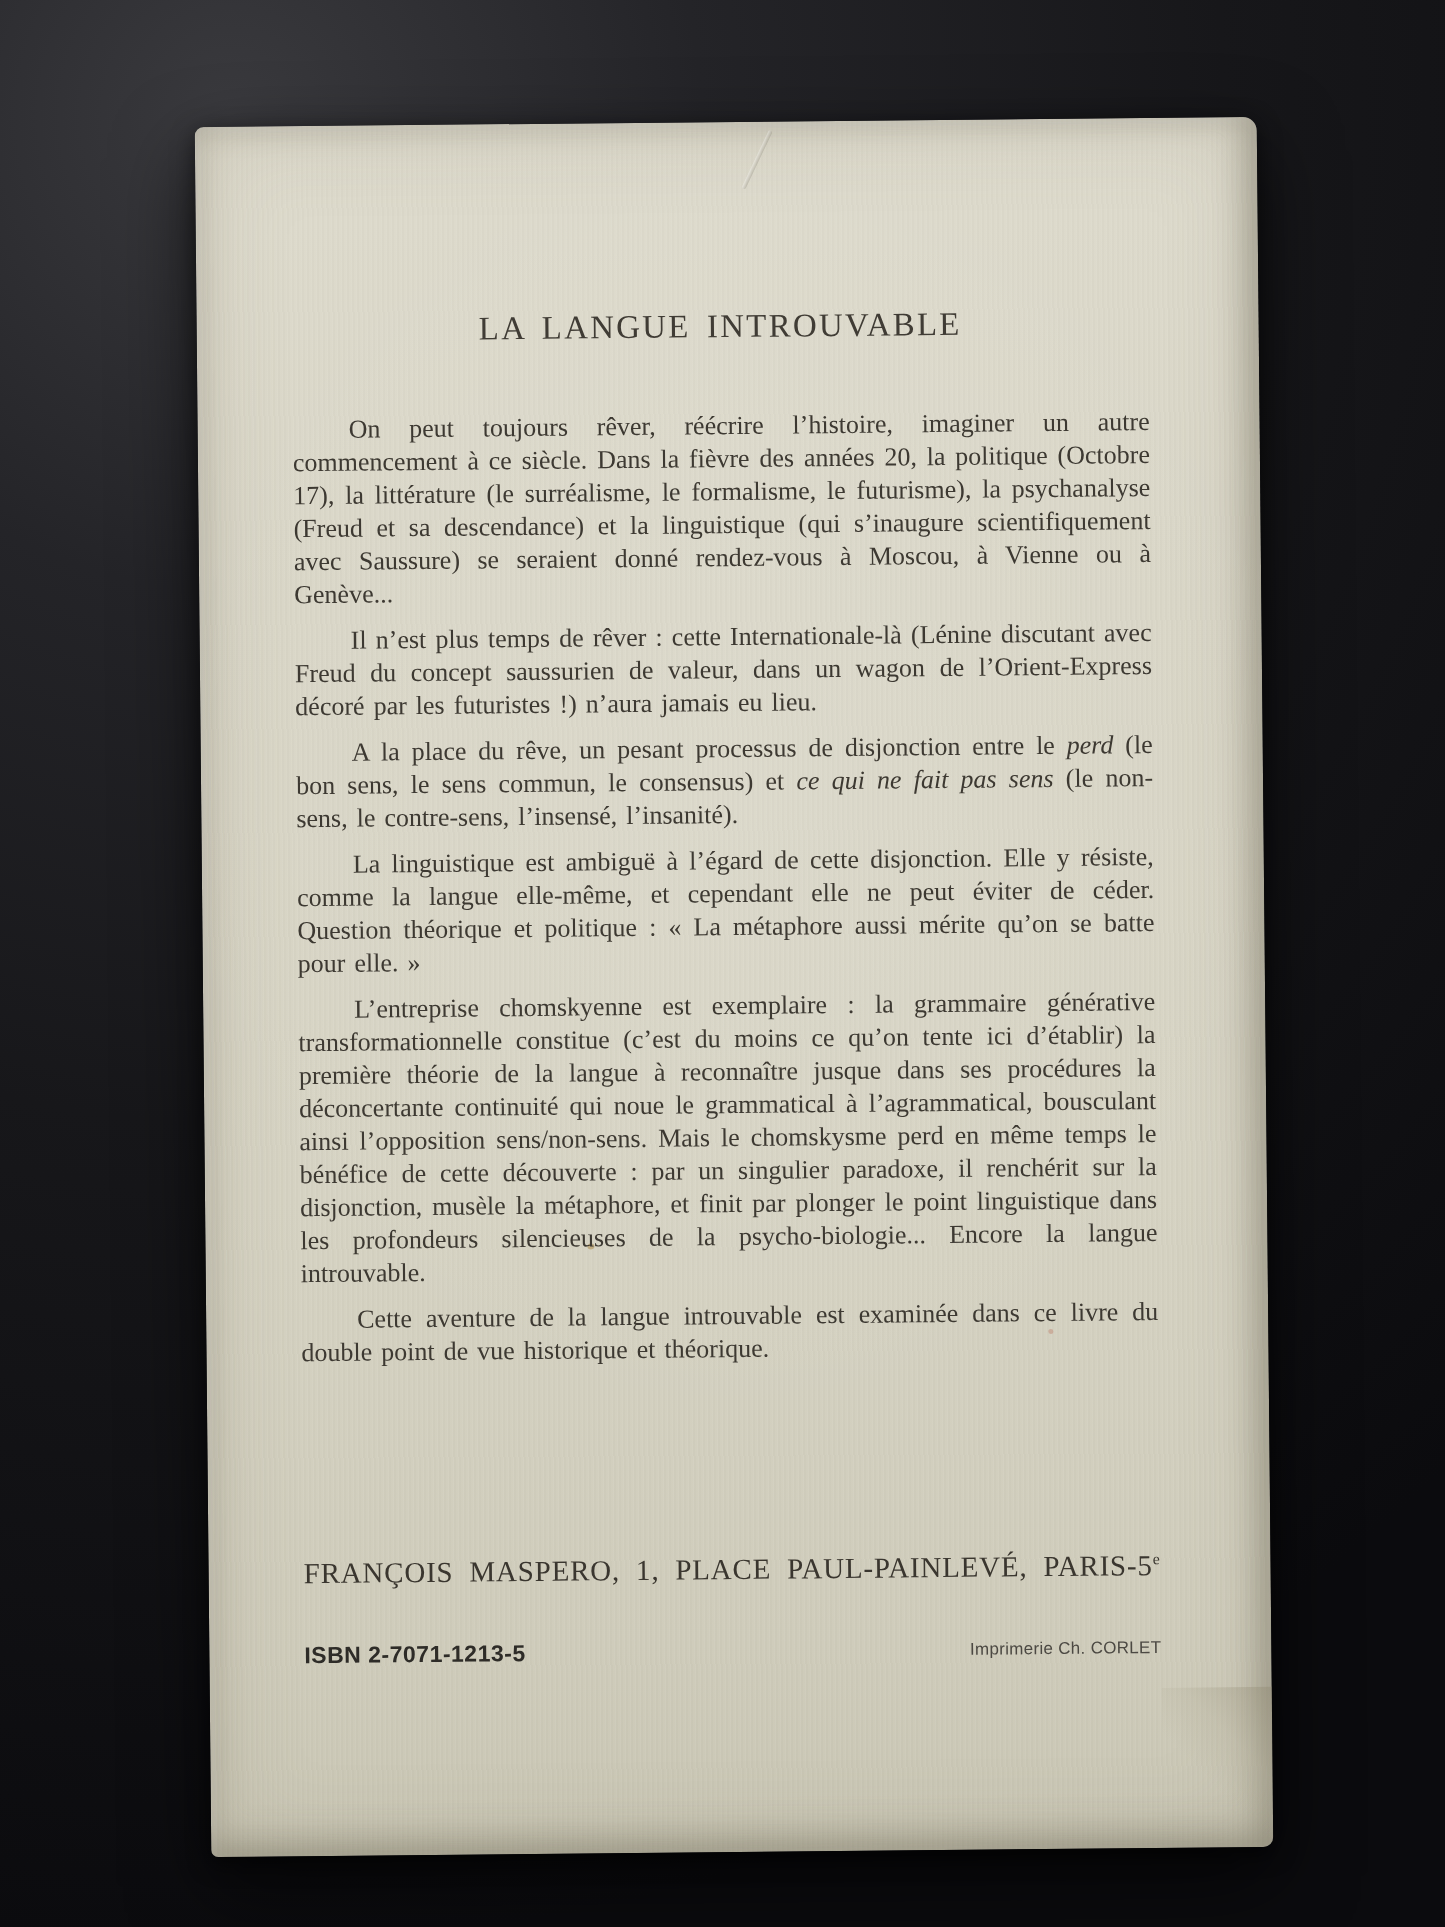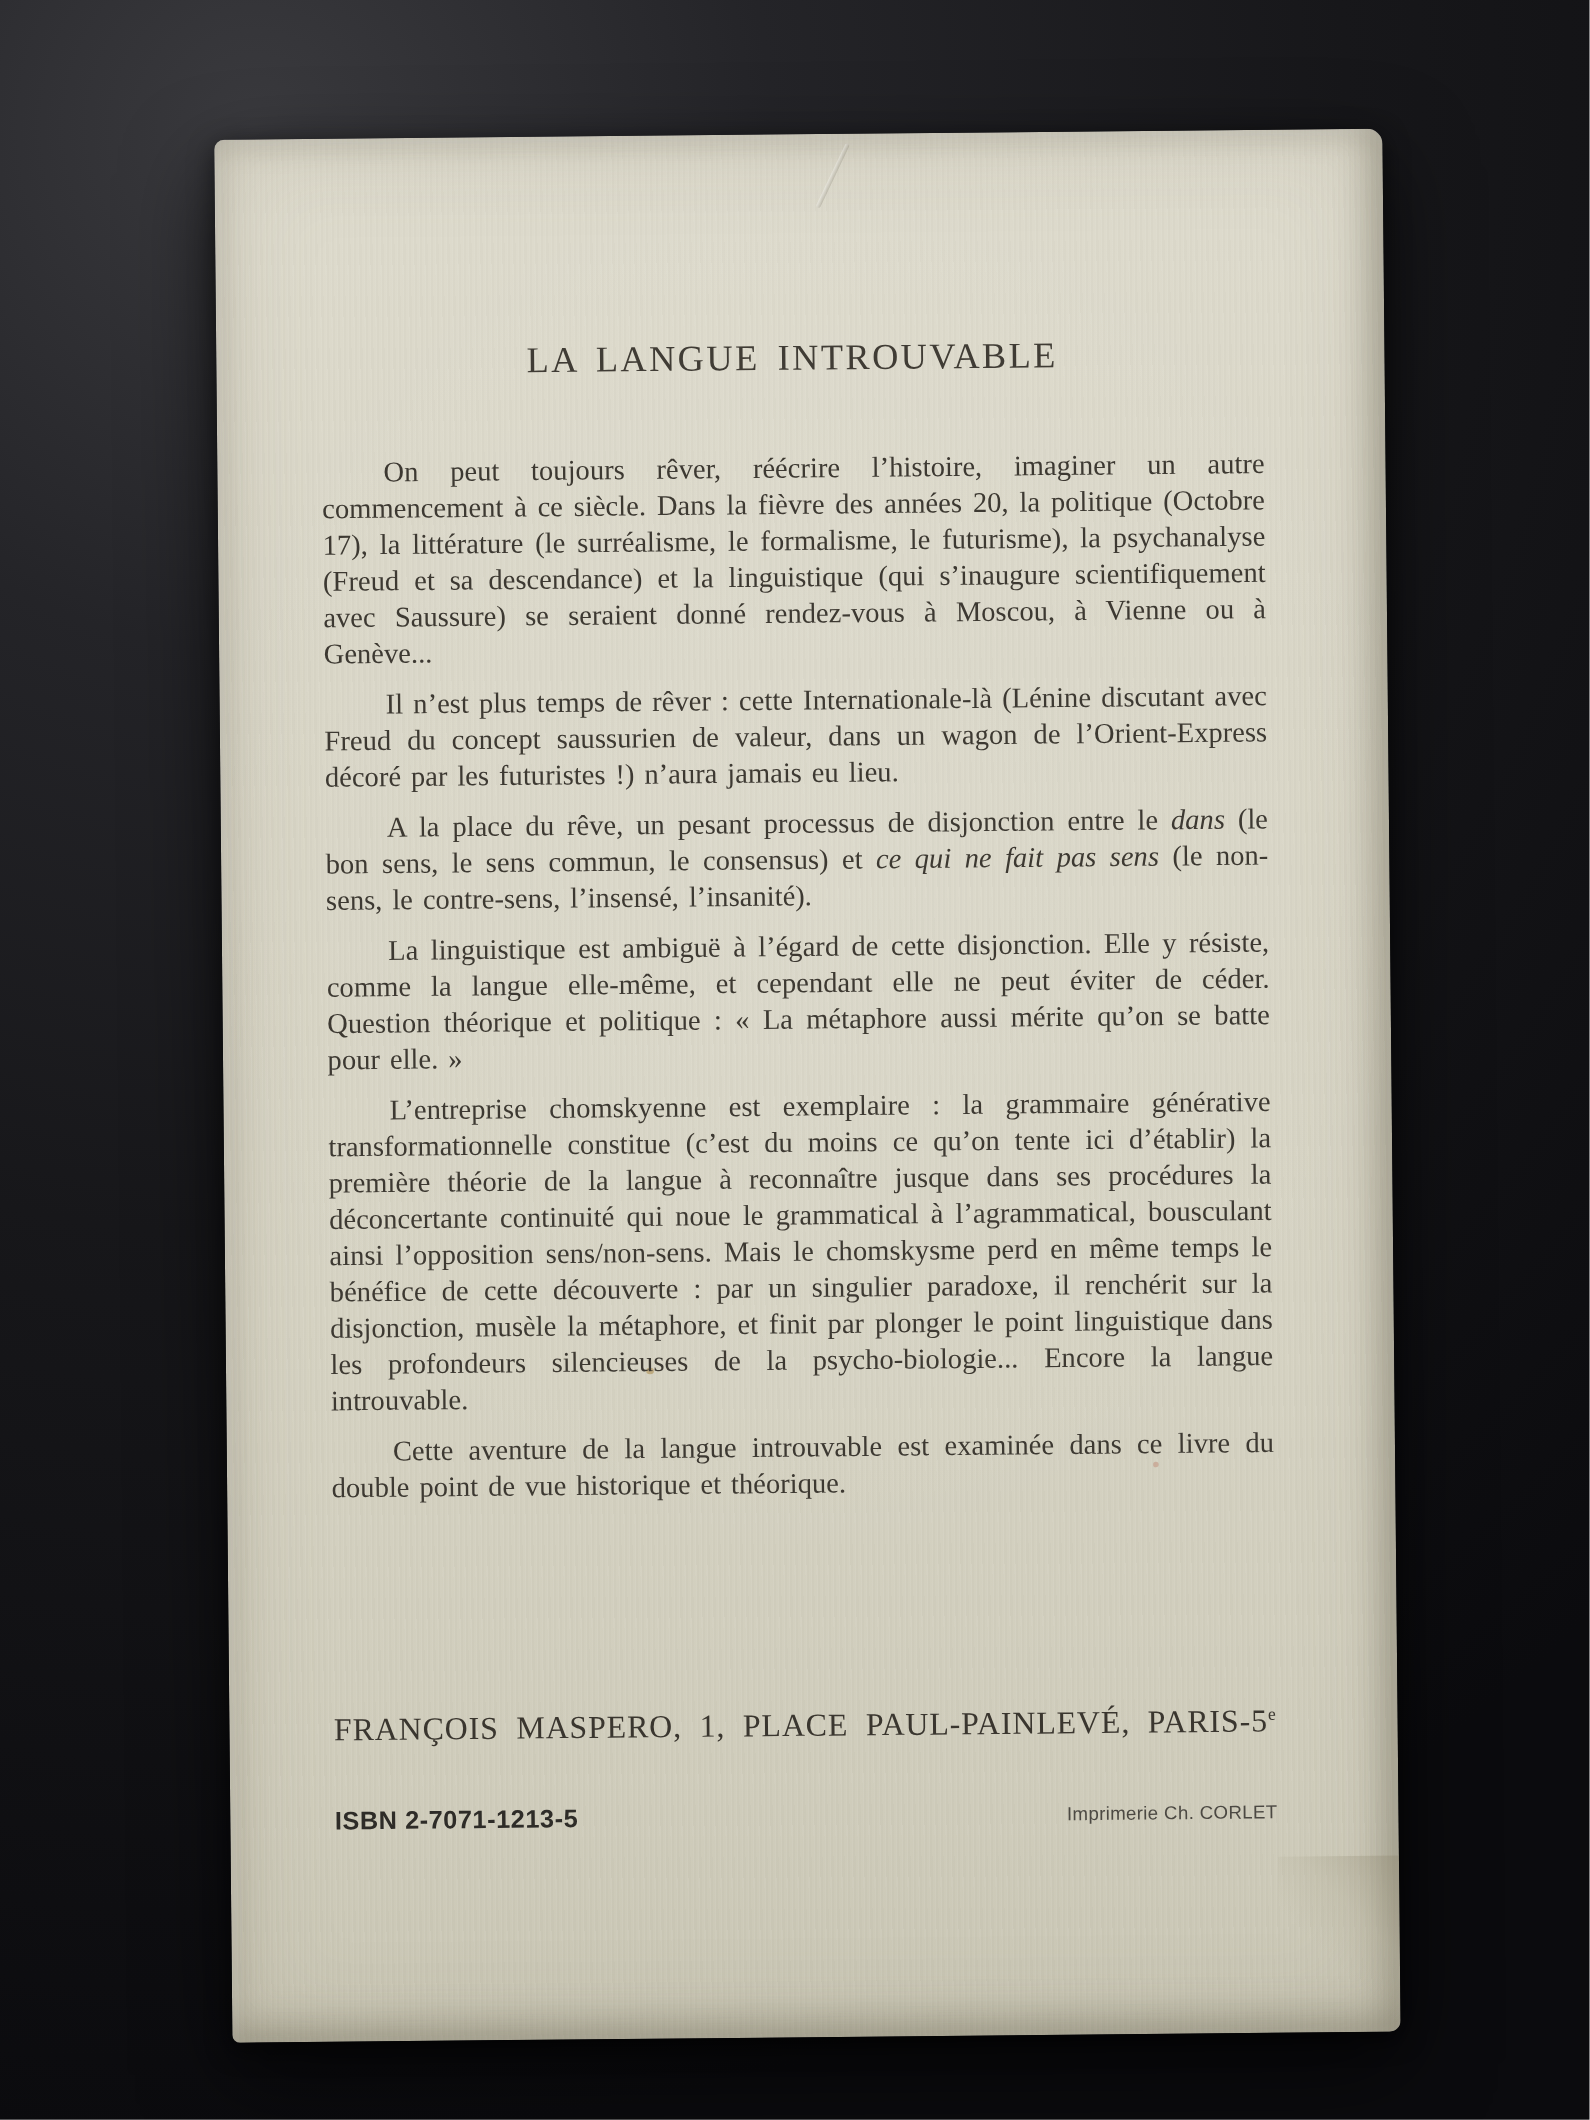--- a/index.html
+++ b/index.html
@@ -157,21 +157,21 @@
     <div class="speck-1"></div>
     <div class="speck-2"></div>
 
     <div class="content">
       <h1 class="title">LA LANGUE INTROUVABLE</h1>
 
       <p class="para">On peut toujours rêver, réécrire l’histoire, imaginer un autre commencement à ce siècle. Dans la fièvre des années 20, la politique (Octobre 17), la littérature (le surréalisme, le formalisme, le futurisme), la psychanalyse (Freud et sa descendance) et la linguistique (qui s’inaugure scientifiquement avec Saussure) se seraient donné rendez-vous à Moscou, à Vienne ou à Genève...</p>
 
       <p class="para">Il n’est plus temps de rêver : cette Internationale-là (Lénine discutant avec Freud du concept saussurien de valeur, dans un wagon de l’Orient-Express décoré par les futuristes !) n’aura jamais eu lieu.</p>
 
-      <p class="para"><span>A la place du rêve, un pesant processus de disjonction entre le </span><span class="it">dans</span><span> (le bon sens, le sens commun, le consensus) et </span><span class="it">ce qui ne fait pas sens</span><span> (le non-sens, le contre-sens, l’insensé, l’insanité).</span></p>
+      <p class="para"><span>A la place du rêve, un pesant processus de disjonction entre le </span><span class="it">perd</span><span> (le bon sens, le sens commun, le consensus) et </span><span class="it">ce qui ne fait pas sens</span><span> (le non-sens, le contre-sens, l’insensé, l’insanité).</span></p>
 
       <p class="para">La linguistique est ambiguë à l’égard de cette disjonction. Elle y résiste, comme la langue elle-même, et cependant elle ne peut éviter de céder. Question théorique et politique : « La métaphore aussi mérite qu’on se batte pour elle. »</p>
 
       <p class="para">L’entreprise chomskyenne est exemplaire : la grammaire générative transformationnelle constitue (c’est du moins ce qu’on tente ici d’établir) la première théorie de la langue à reconnaître jusque dans ses procédures la déconcertante continuité qui noue le grammatical à l’agrammatical, bousculant ainsi l’opposition sens/non-sens. Mais le chomskysme perd en même temps le bénéfice de cette découverte : par un singulier paradoxe, il renchérit sur la disjonction, musèle la métaphore, et finit par plonger le point linguistique dans les profondeurs silencieuses de la psycho-biologie... Encore la langue introuvable.</p>
 
       <p class="para">Cette aventure de la langue introuvable est examinée dans ce livre du double point de vue historique et théorique.</p>
 
       <div class="publisher"><span>FRANÇOIS MASPERO, 1, PLACE PAUL-PAINLEVÉ, PARIS-5</span><sup>e</sup></div>
 
       <div class="imprint-row">

